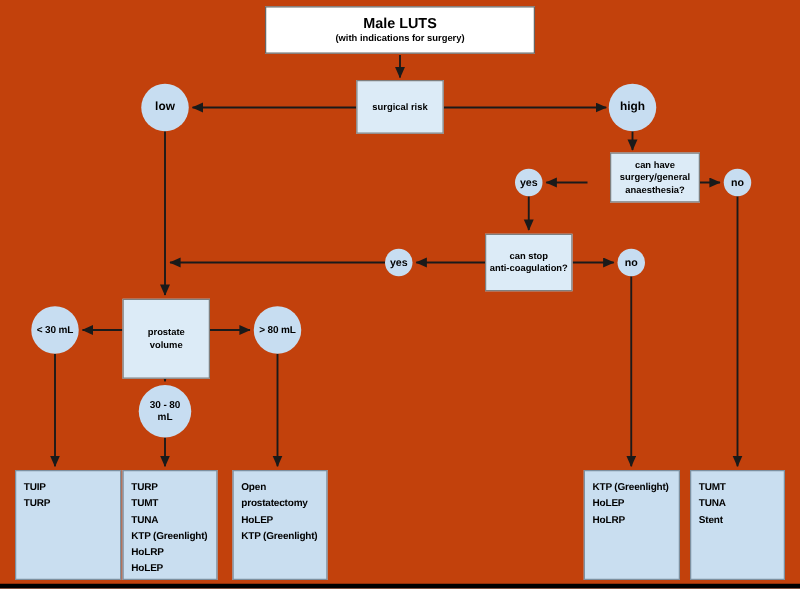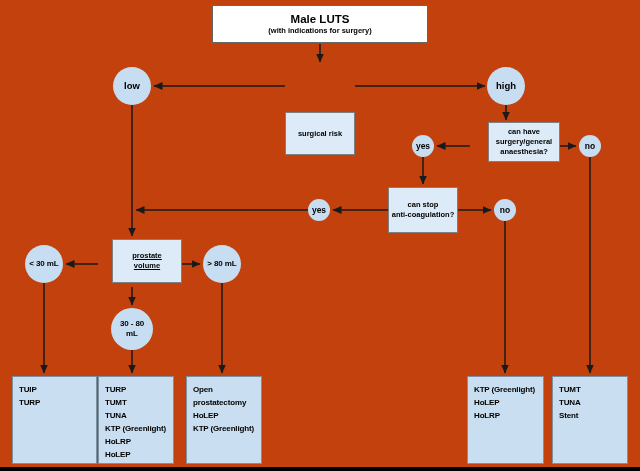--- a/index.html
+++ b/index.html
@@ -67,42 +67,42 @@
     <line x1="222" y1="283" x2="222" y2="373" marker-end="url(#ah)"></line>
     <line x1="505" y1="221" x2="505" y2="373" marker-end="url(#ah)"></line>
     <line x1="590" y1="157" x2="590" y2="373" marker-end="url(#ah)"></line>
   </svg>
 
   <div class="node start-box" style="left:212px;top:5px;width:216px;height:38px;">
     <div class="start-title">Male LUTS</div>
     <div class="start-subtitle">(with indications for surgery)</div>
   </div>
 
-  <div class="node decision" style="left:285px;top:64px;width:70px;height:43px;margin-top:48px;">surgical risk</div>
+  <div class="node decision" style="left:285px;top:64px;width:70px;height:43px;">surgical risk</div>
 
   <div class="node circle branch-lg" style="left:113px;top:67px;width:38px;height:38px;">low</div>
 
   <div class="node circle branch-lg" style="left:487px;top:67px;width:38px;height:38px;">high</div>
 
   <div class="node decision" style="left:488px;top:122px;width:72px;height:40px;">can have
 surgery/general
 anaesthesia?</div>
 
   <div class="node circle branch-sm" style="left:412px;top:135px;width:22px;height:22px;">yes</div>
 
   <div class="node circle branch-sm" style="left:579px;top:135px;width:22px;height:22px;">no</div>
 
   <div class="node decision" style="left:388px;top:187px;width:70px;height:46px;">can stop
 anti-coagulation?</div>
 
   <div class="node circle branch-sm" style="left:308px;top:199px;width:22px;height:22px;">yes</div>
 
   <div class="node circle branch-sm" style="left:494px;top:199px;width:22px;height:22px;">no</div>
 
-  <div class="node decision" style="left:112px;top:239px;width:70px;height:44px;text-decoration:underline;">prostate
+  <div class="node decision" style="left:98px;top:239px;width:70px;height:64px;">prostate
 volume</div>
 
   <div class="node circle branch-ml" style="left:25px;top:245px;width:38px;height:38px;">&lt; 30 mL</div>
 
   <div class="node circle branch-ml" style="left:203px;top:245px;width:38px;height:38px;">&gt; 80 mL</div>
 
   <div class="node circle branch-ml" style="left:111px;top:308px;width:42px;height:42px;">30 - 80
 mL</div>
 
   <div class="result" style="left:12px;top:376px;width:85px;height:88px;">TUIP

